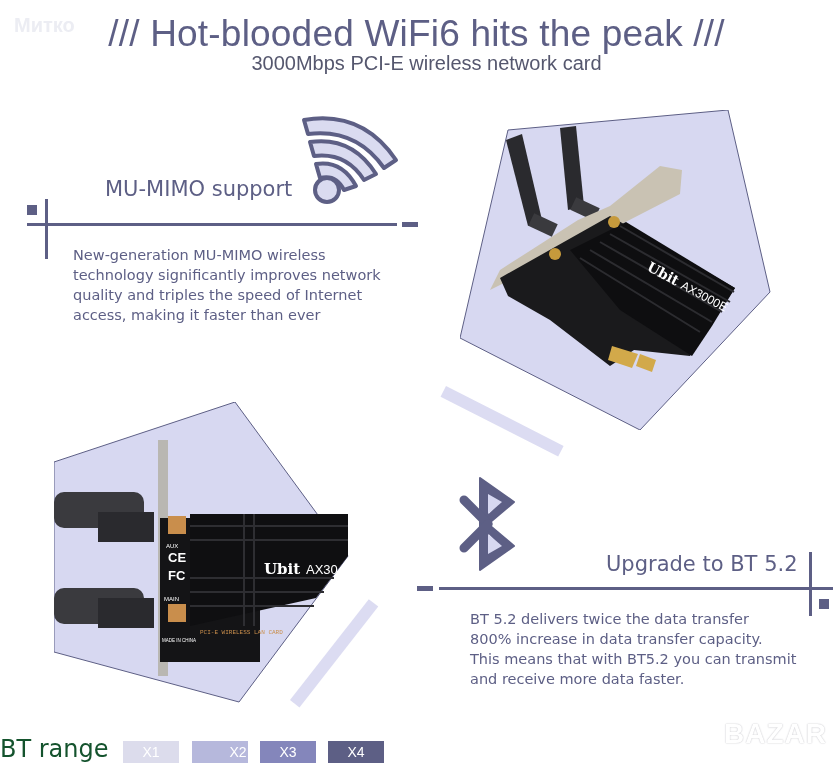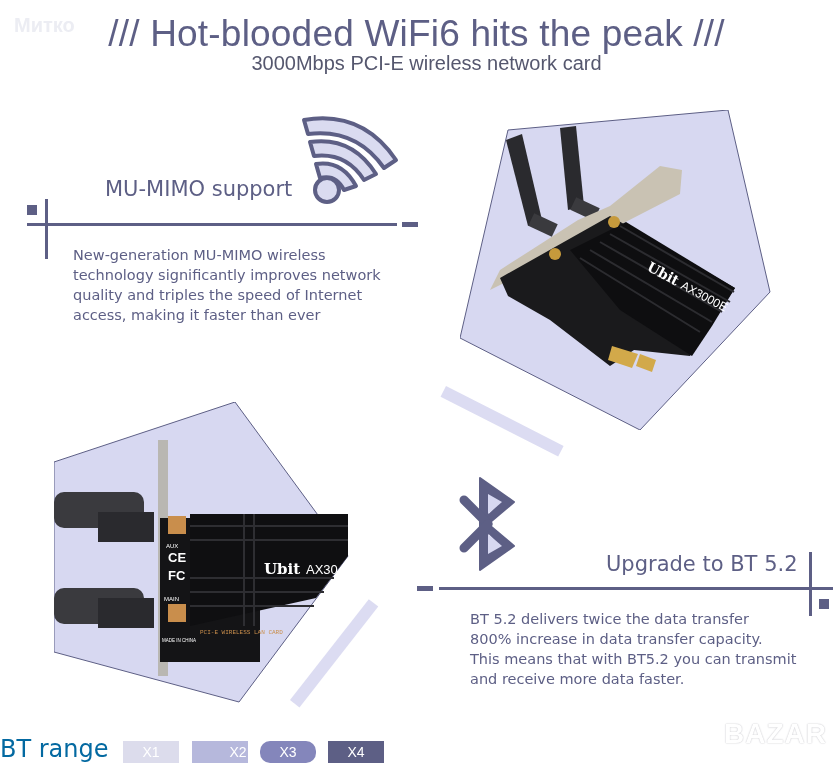--- a/index.html
+++ b/index.html
@@ -12,21 +12,21 @@
     .subhead { left: 0; top: 50px; width: 853px; text-align: center; font-size: 20px; color: #55576e; font-family: "Liberation Sans", sans-serif; line-height: 26px; }
 
     .section-title { font-size: 21px; color: #5d5f85; font-family: "DejaVu Sans", sans-serif; line-height: 26px; }
     .body-text { font-size: 14.5px; color: #5d5f85; line-height: 20px; font-family: "DejaVu Sans", sans-serif; }
 
     .hline { background: #5d5f85; height: 3px; }
     .vline { background: #5d5f85; width: 3px; }
     .sq { background: #5d5f85; }
     .stripe { background: #dcdcf2; }
 
-    .bt-range-label { left: 0; top: 734px; font-size: 24px; color: #0369a1; font-family: "DejaVu Sans", sans-serif; line-height: 30px; }
+    .bt-range-label { left: 0; top: 734px; font-size: 24px; color: #14532d; font-family: "DejaVu Sans", sans-serif; line-height: 30px; }
     .range-chip { top: 741px; height: 22px; width: 56px; color: #ffffff; font-size: 14px; text-align: center; line-height: 22px; font-family: "Liberation Sans", sans-serif; }
 
     .watermark-bazar { left: 724px; top: 718px; font-size: 28px; font-weight: bold; color: #ffffff; font-family: "Liberation Sans", sans-serif; text-shadow: 0 0 1px #c8c8cc, 0 0 2px #d8d8dc; letter-spacing: 1px; text-align: center; }
   </style>
 </head>
 <body>
 
 <div class="abs watermark-top">Митко</div>
 
 <div class="abs headline" style="top:0;">/// Hot-blooded WiFi6 hits the peak ///</div>
@@ -146,16 +146,16 @@
 <div class="abs body-text" style="left:470px; top:609px;">
   <div>BT 5.2 delivers twice the data transfer</div>
   <div>800% increase in data transfer capacity.</div>
   <div>This means that with BT5.2 you can transmit</div>
   <div>and receive more data faster.</div>
 </div>
 
 <div class="abs bt-range-label">BT range</div>
 <div class="abs range-chip" style="left:123px; background:#dcdcec;">X1</div>
 <div class="abs range-chip" style="left:192px; background:#b6b8dc;padding-left:36px;">X2</div>
-<div class="abs range-chip" style="left:260px; background:#8486bb;border-radius:10px;">X3</div>
+<div class="abs range-chip" style="left:260px; background:#8486bb;">X3</div>
 <div class="abs range-chip" style="left:328px; background:#5d5f85;">X4</div>
 
 <div class="abs watermark-bazar">BAZAR</div>
 
 </body></html>

